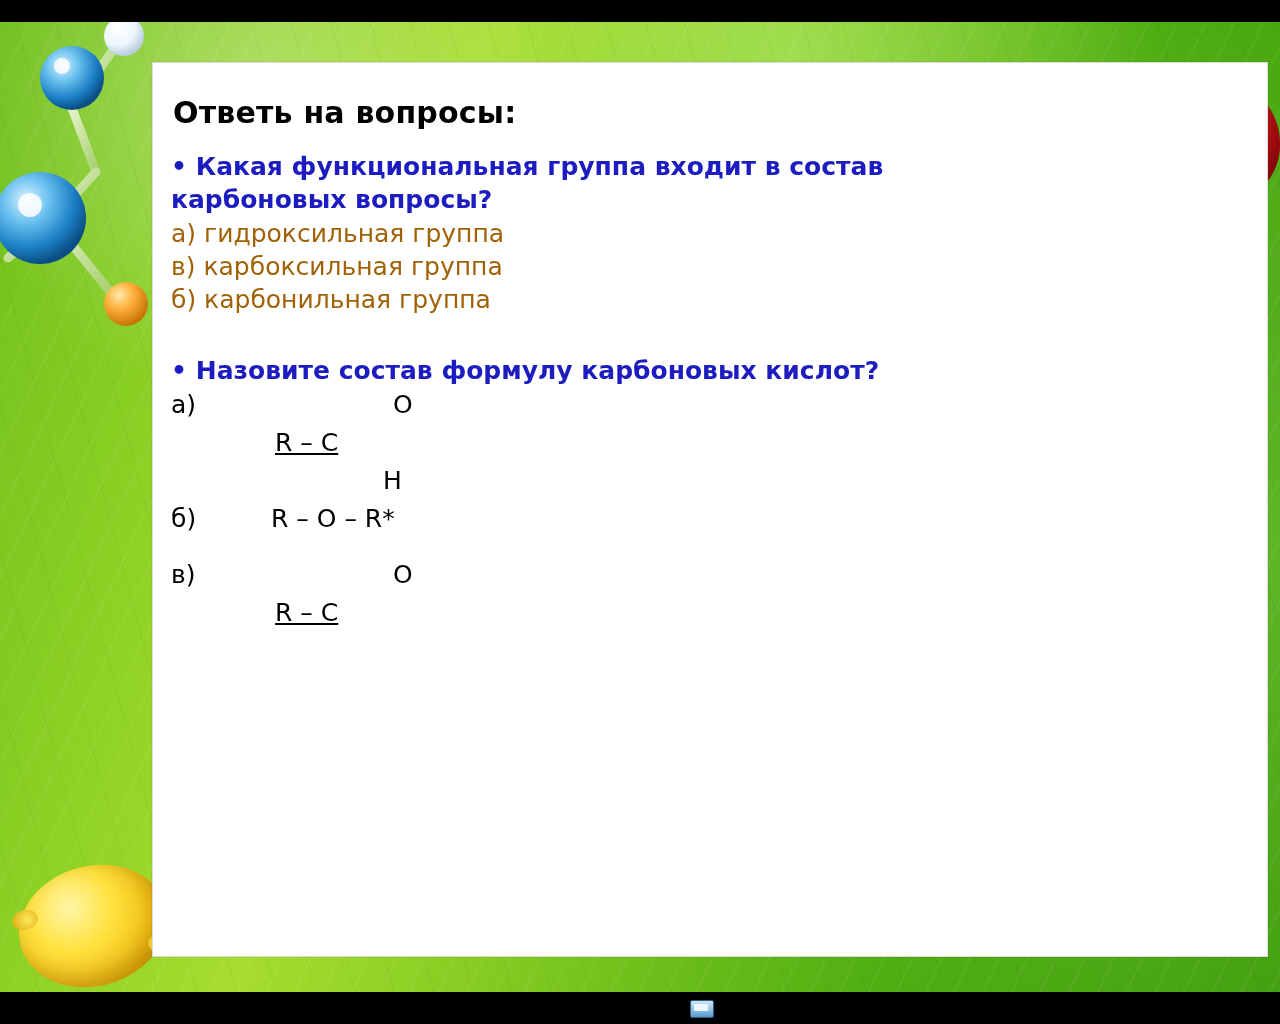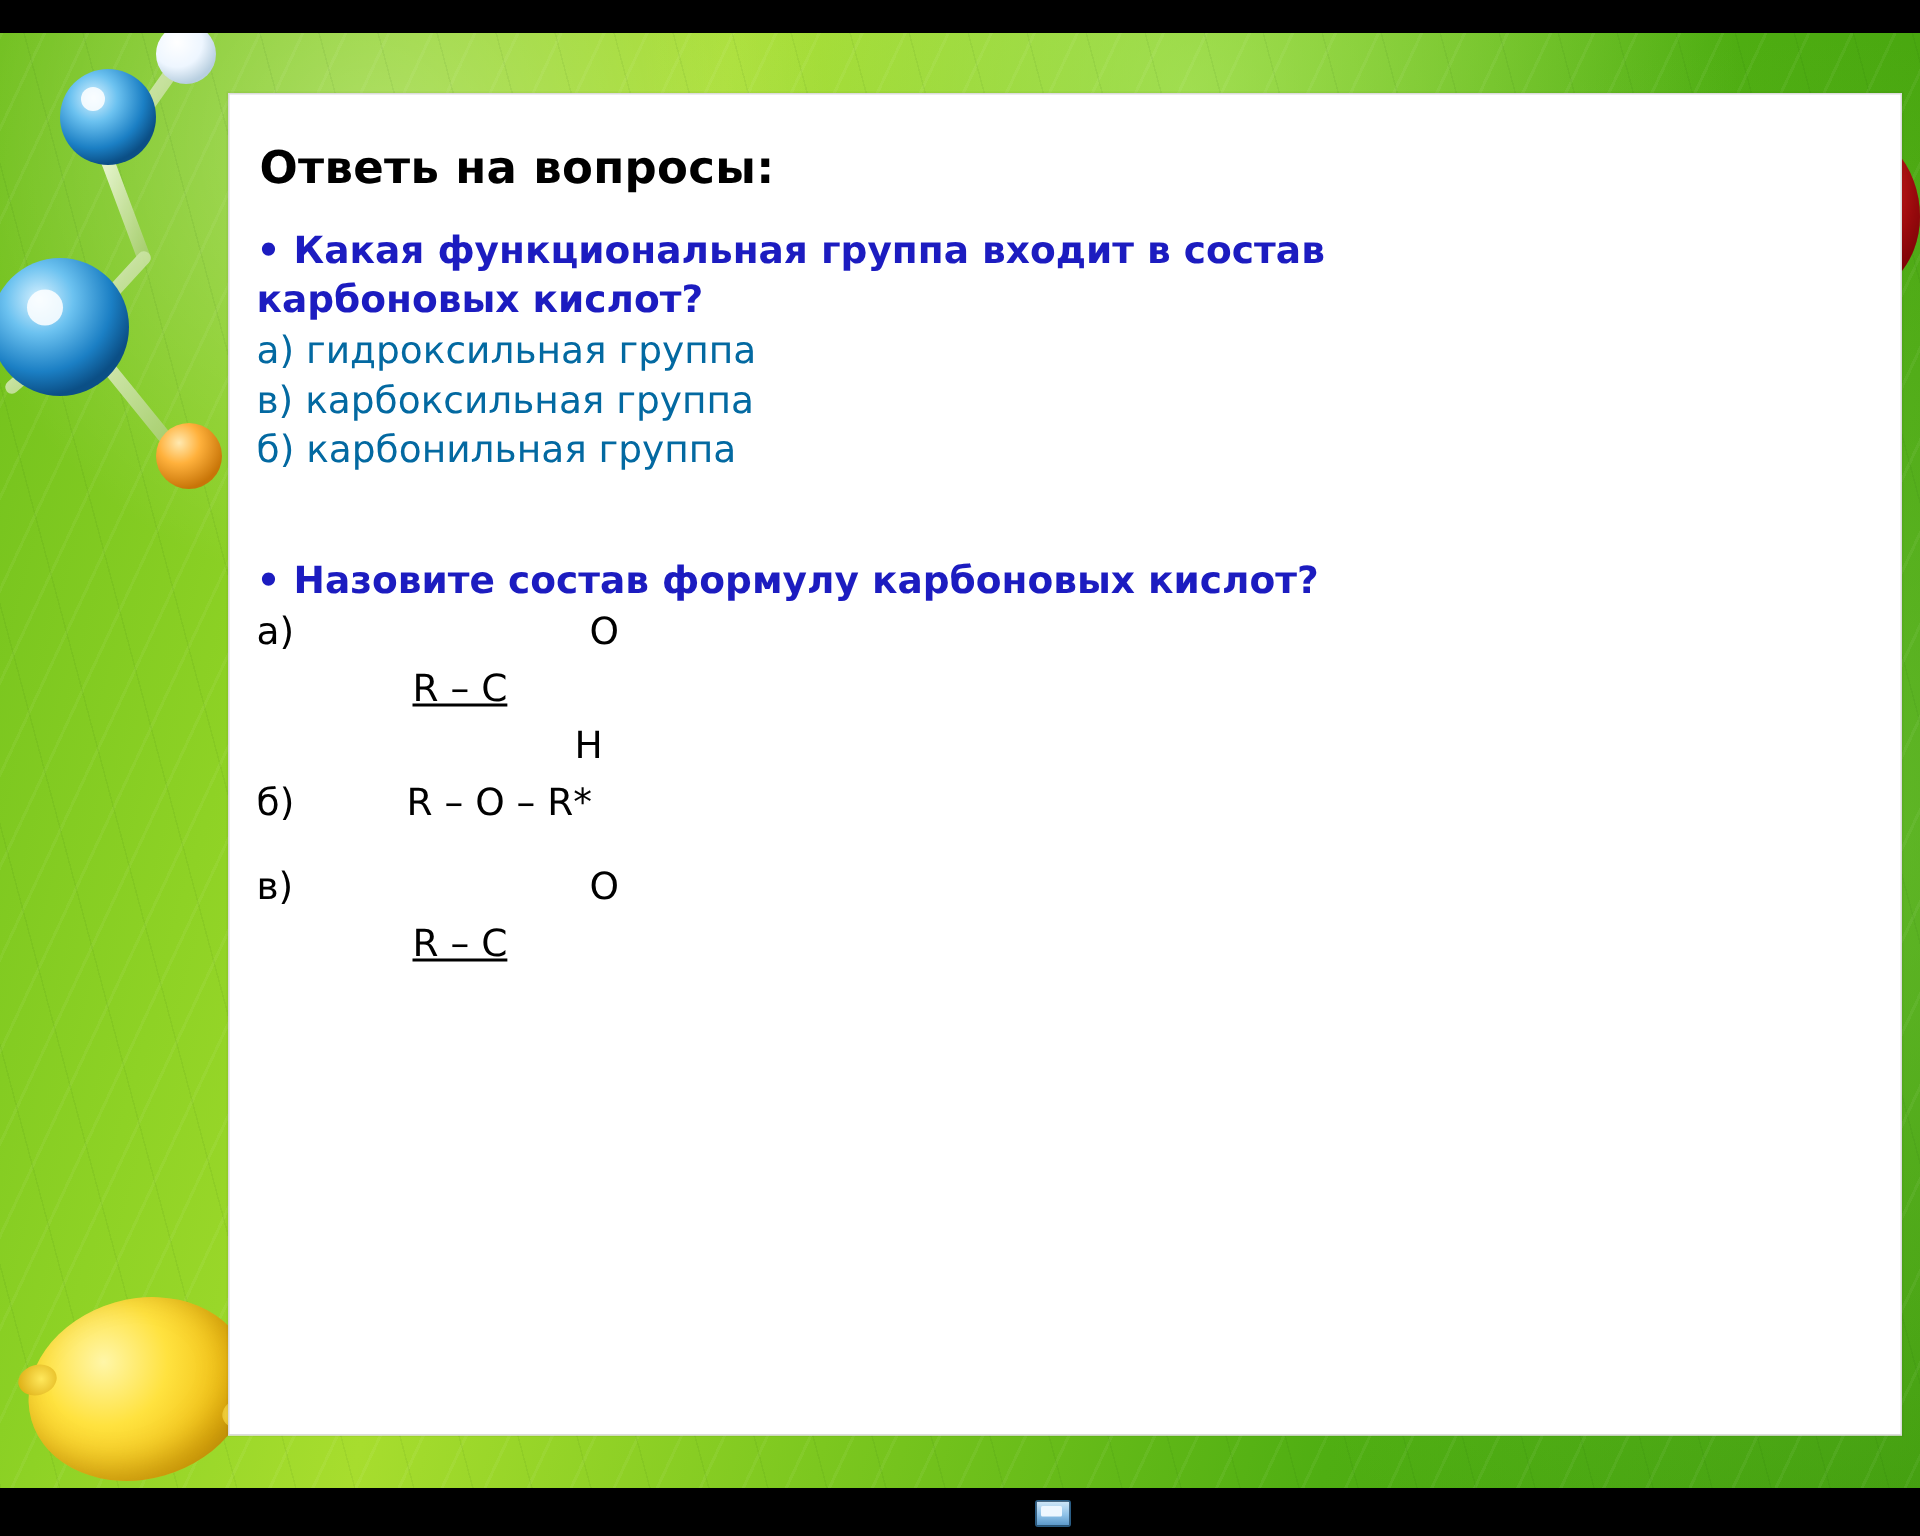--- a/index.html
+++ b/index.html
@@ -146,38 +146,38 @@
   }
 
   #slide-title {
     font-size: 30px;
     font-weight: bold;
     color: #000000;
     margin: 4px 0 22px 2px;
     letter-spacing: 0.2px;
   }
 
-  .question-block { margin: 16px 0 6px 0; }
+  .question-block { margin: 0 0 6px 0; }
 
   .question-line {
     font-size: 25px;
     font-weight: bold;
     color: #1c1cc0;
     line-height: 1.22;
     margin: 0 0 2px 0;
     max-width: 960px;
   }
   .question-line .bullet {
     color: #1c1cc0;
     font-weight: bold;
   }
 
   .answer-line {
     font-size: 25px;
-    color: #0369a1;
+    color: #a16207;
     line-height: 1.32;
     margin: 0;
   }
 
   .spacer-sm { height: 18px; }
   .spacer-md { height: 34px; }
 
   
   .formula-row {
     position: relative;
@@ -292,21 +292,21 @@
 
   <div id="content-card">
 
     <div id="slide-title">Ответь на вопросы:</div>
 
     <div class="question-block">
       <div class="question-line">
         <span class="bullet">•</span>
         <span>Какая функциональная группа входит в состав</span>
       </div>
-      <div class="question-line">карбоновых  кислот?</div>
+      <div class="question-line">карбоновых  вопросы?</div>
       <div class="answer-line">а) гидроксильная группа</div>
       <div class="answer-line">в) карбоксильная группа</div>
       <div class="answer-line">б) карбонильная группа</div>
     </div>
 
     <div class="spacer-md"></div>
 
     <div class="question-block">
       <div class="question-line">
         <span class="bullet">•</span>

